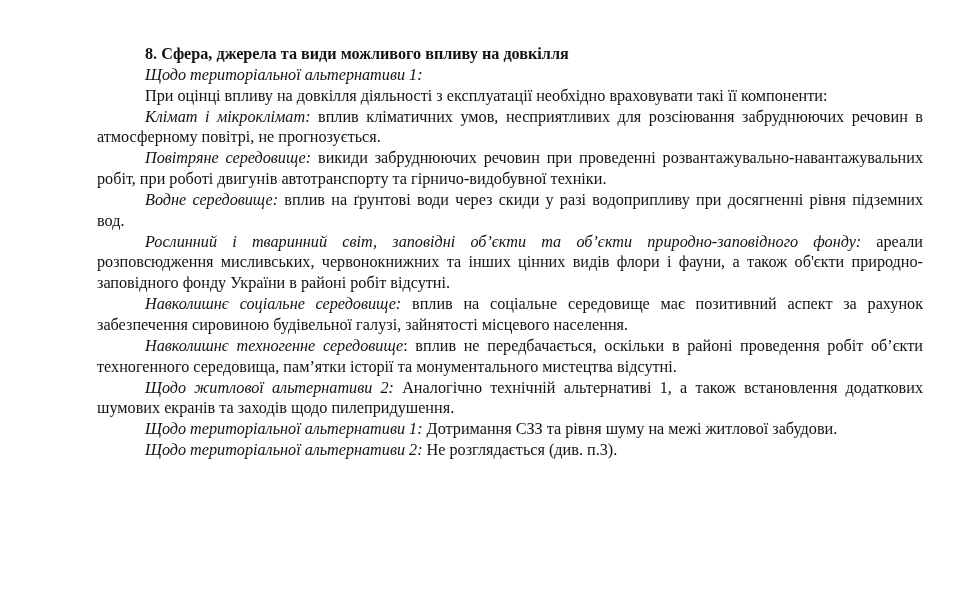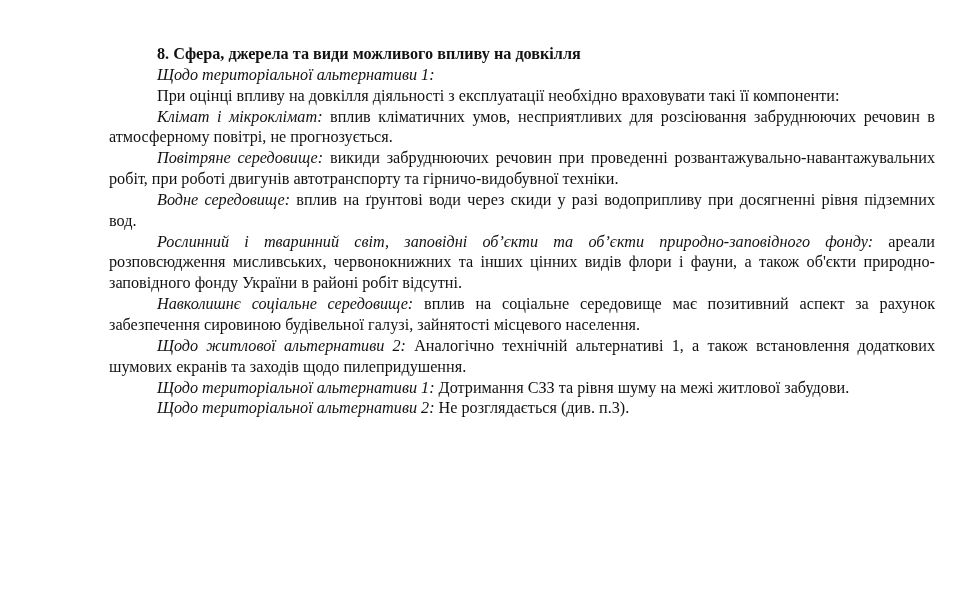--- a/index.html
+++ b/index.html
@@ -6,21 +6,20 @@
   body { width: 960px; height: 593px; overflow: hidden; position: relative; }
   .page {
     position: absolute;
     left: 97px;
     top: 44px;
     width: 826px;
     font-family: "Liberation Serif", serif;
     font-size: 16.2px;
     line-height: 20.85px;
     color: #111111;
-    margin-left: 12px;
   }
   .p { margin: 0; text-align: justify; text-indent: 48px; }
   .heading { font-weight: bold; }
   .it { font-style: italic; }
 </style>
 </head>
 <body>
 
 <div class="page">
   <p class="p heading">8.  Сфера, джерела та види можливого впливу на довкілля</p>
@@ -32,19 +31,20 @@
   <p class="p"><span class="it">Повітряне середовище:</span><span> викиди забруднюючих речовин при проведенні розвантажувально-навантажувальних робіт, при роботі двигунів автотранспорту та гірничо-видобувної техніки.</span></p>
 
 
   <p class="p"><span class="it">Водне середовище:</span><span> вплив на ґрунтові води через скиди у разі водоприпливу при досягненні рівня підземних вод.</span></p>
 
 
   <p class="p"><span class="it">Рослинний і тваринний світ, заповідні об’єкти та об’єкти природно-заповідного фонду:</span><span> ареали розповсюдження мисливських, червонокнижних та інших цінних видів флори і фауни, а також об'єкти природно-заповідного фонду України в районі робіт відсутні.</span></p>
 
   <p class="p"><span class="it">Навколишнє соціальне середовище:</span><span> вплив на соціальне середовище має позитивний аспект за рахунок забезпечення сировиною будівельної галузі, зайнятості місцевого населення.</span></p>
 
+  <p class="p"><span class="it">Навколишнє техногенне середовище</span><span>: вплив не передбачається, оскільки в районі проведення робіт об’єкти техногенного середовища, пам’ятки історії та монументального мистецтва відсутні.</span></p>
 
   <p class="p"><span class="it">Щодо житлової альтернативи 2:</span><span> Аналогічно технічній альтернативі 1, а також встановлення додаткових шумових екранів та заходів щодо пилепридушення.</span></p>
 
   <p class="p"><span class="it">Щодо територіальної альтернативи 1:</span><span> Дотримання СЗЗ та рівня шуму на межі житлової забудови.</span></p>
 
   <p class="p"><span class="it">Щодо територіальної альтернативи 2:</span><span> Не розглядається (див. п.3).</span></p>
 </div>
 
 </body></html>

